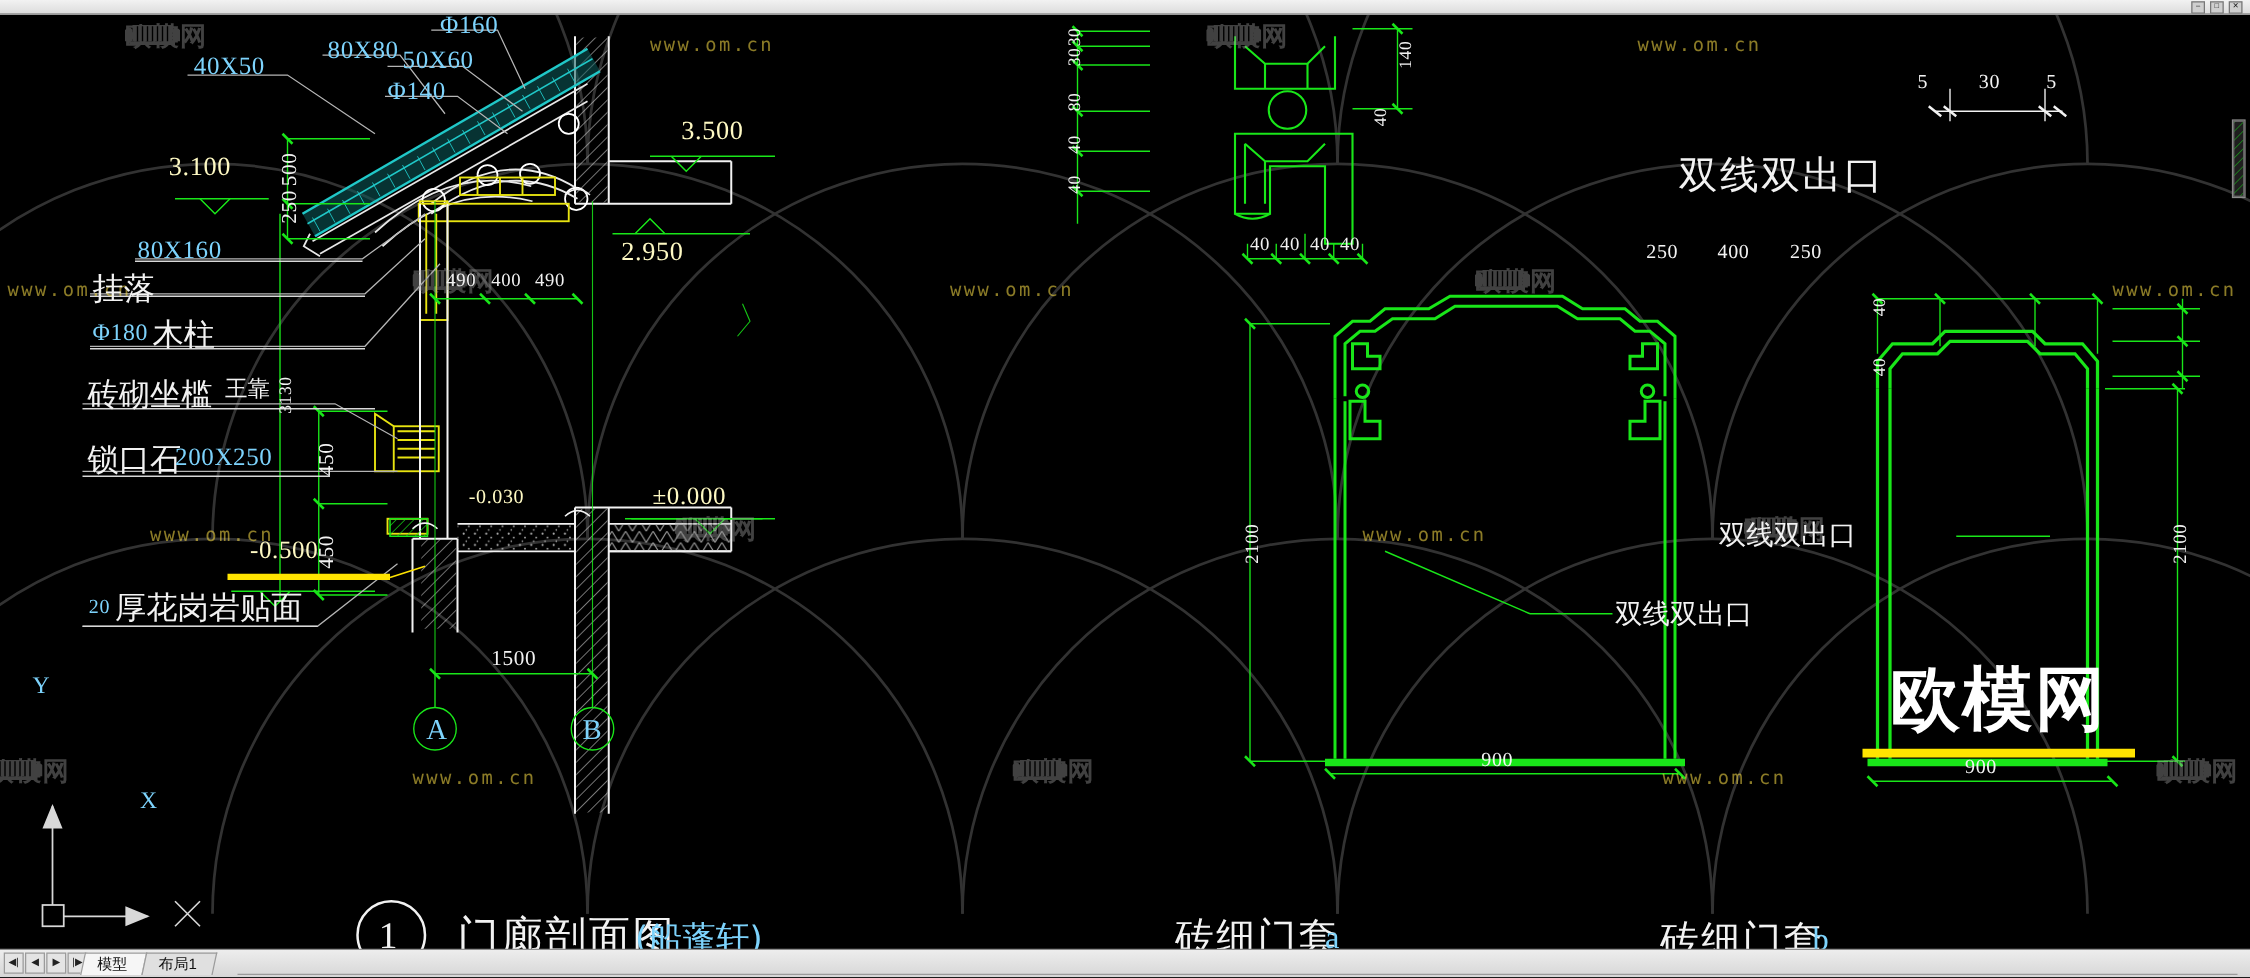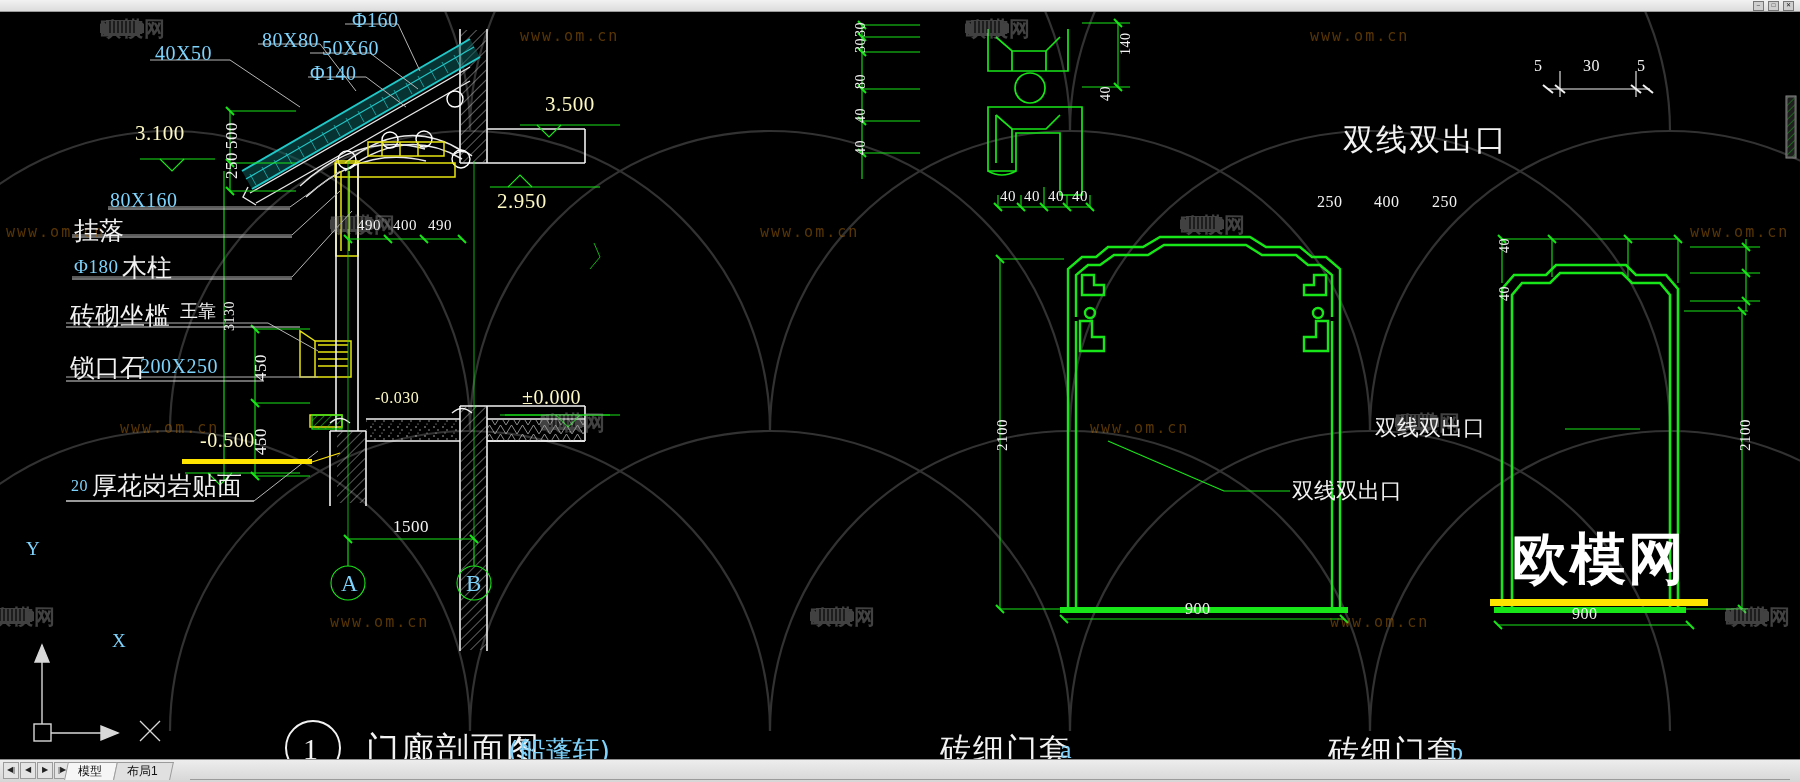--- a/index.html
+++ b/index.html
@@ -35,21 +35,21 @@
   
   .txt{position:absolute;white-space:nowrap;font-family:"Liberation Serif",serif;}
   .cn{font-family:"DejaVu Sans",sans-serif;}
   .white{color:#f2f2f2;}
   .grey{color:#7dd3fc;}
   .green{color:#fef9c3;}
   .num{font-family:"Liberation Serif",serif;letter-spacing:.5px;}
   .vert{transform-origin:0 0;transform:rotate(-90deg);}
 
   
-  .wm{position:absolute;color:#a16207;opacity:.55;font-family:"DejaVu Sans Mono",monospace;
+  .wm{position:absolute;color:#fde047;opacity:.55;font-family:"DejaVu Sans Mono",monospace;
       font-size:15px;letter-spacing:2px;white-space:nowrap;pointer-events:none;}
   .wmlogo{position:absolute;display:flex;align-items:center;gap:6px;opacity:.42;pointer-events:none;}
   .wmlogo .sofa{width:44px;height:22px;}
   .wmlogo .wtext{color:#9c9c9c;font-family:"DejaVu Sans",sans-serif;font-size:21px;
       font-weight:bold;letter-spacing:1px;}
 
   .bigbrand{position:absolute;color:#ffffff;font-family:"DejaVu Sans",sans-serif;
       font-weight:bold;font-size:56px;letter-spacing:2px;white-space:nowrap;}
   .bigid{position:absolute;color:#ffffff;font-family:"Liberation Sans",sans-serif;
       font-size:42px;letter-spacing:0px;white-space:nowrap;}

